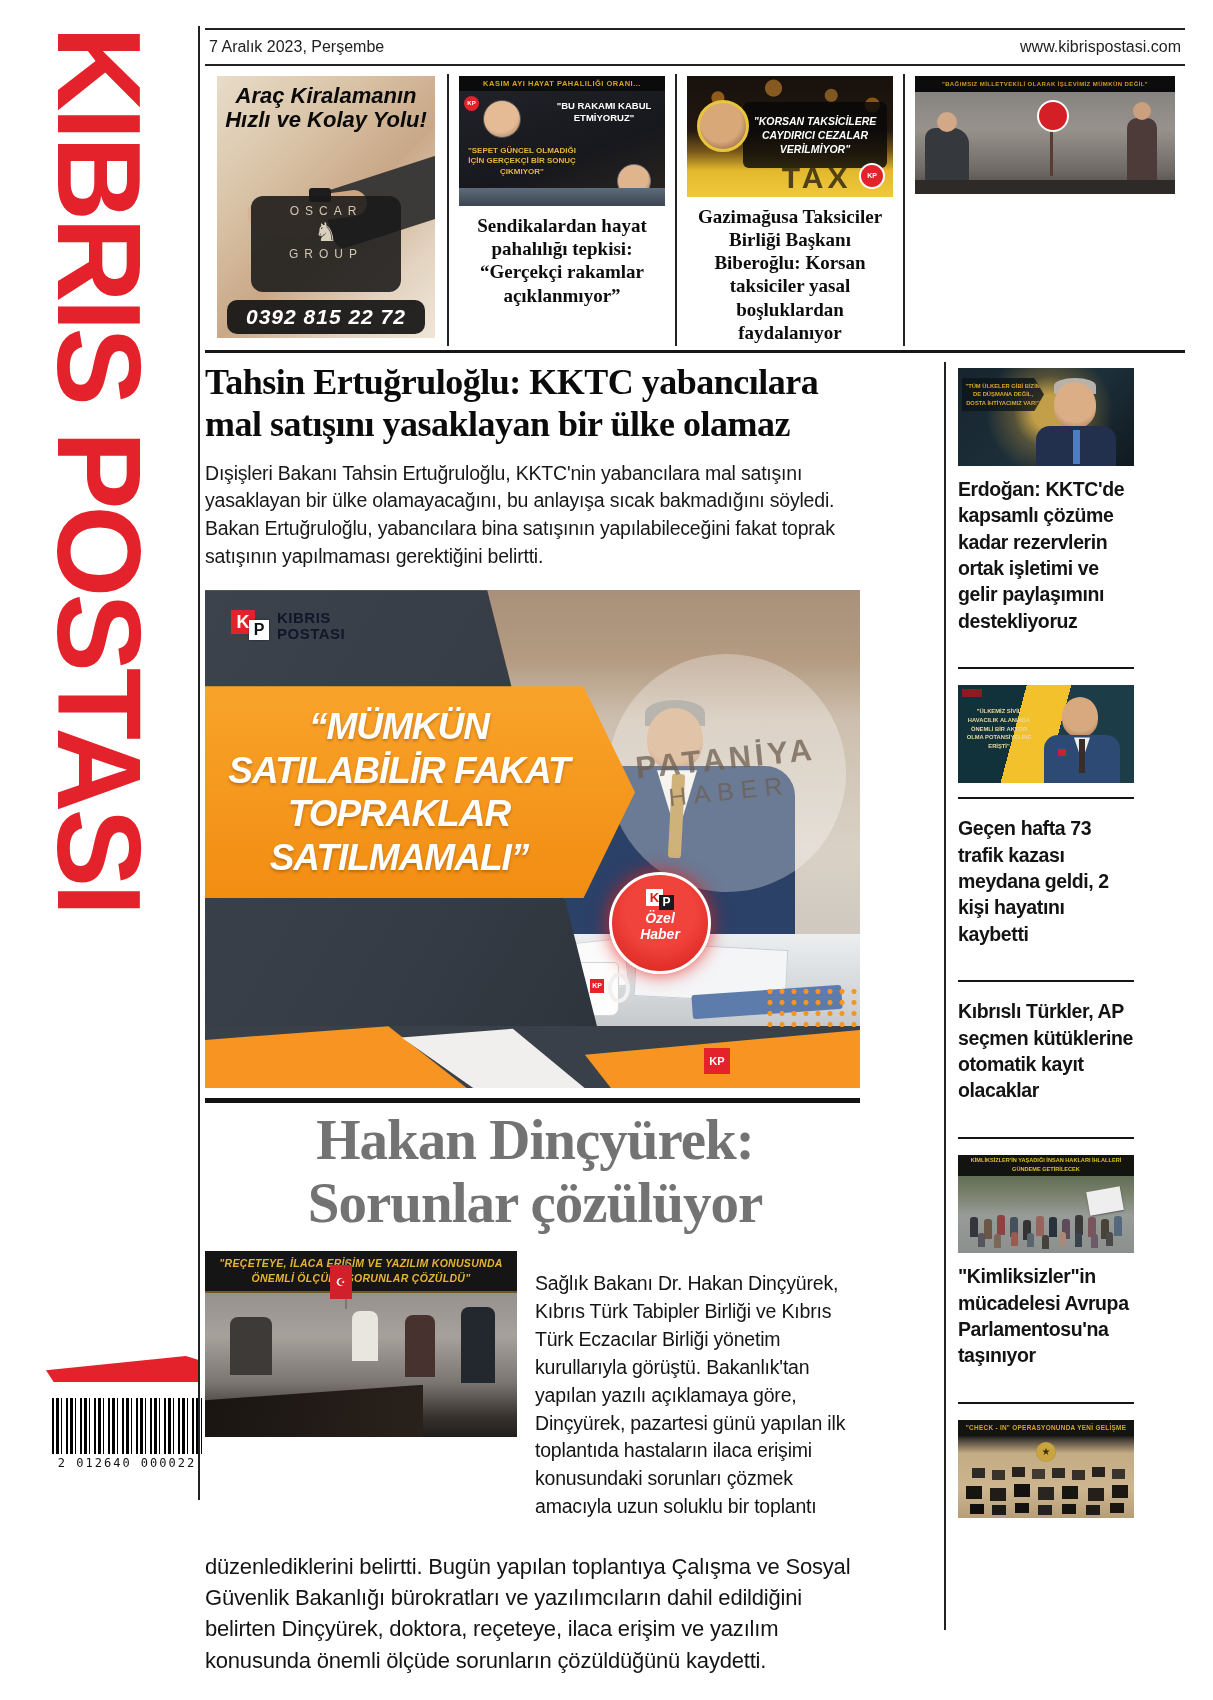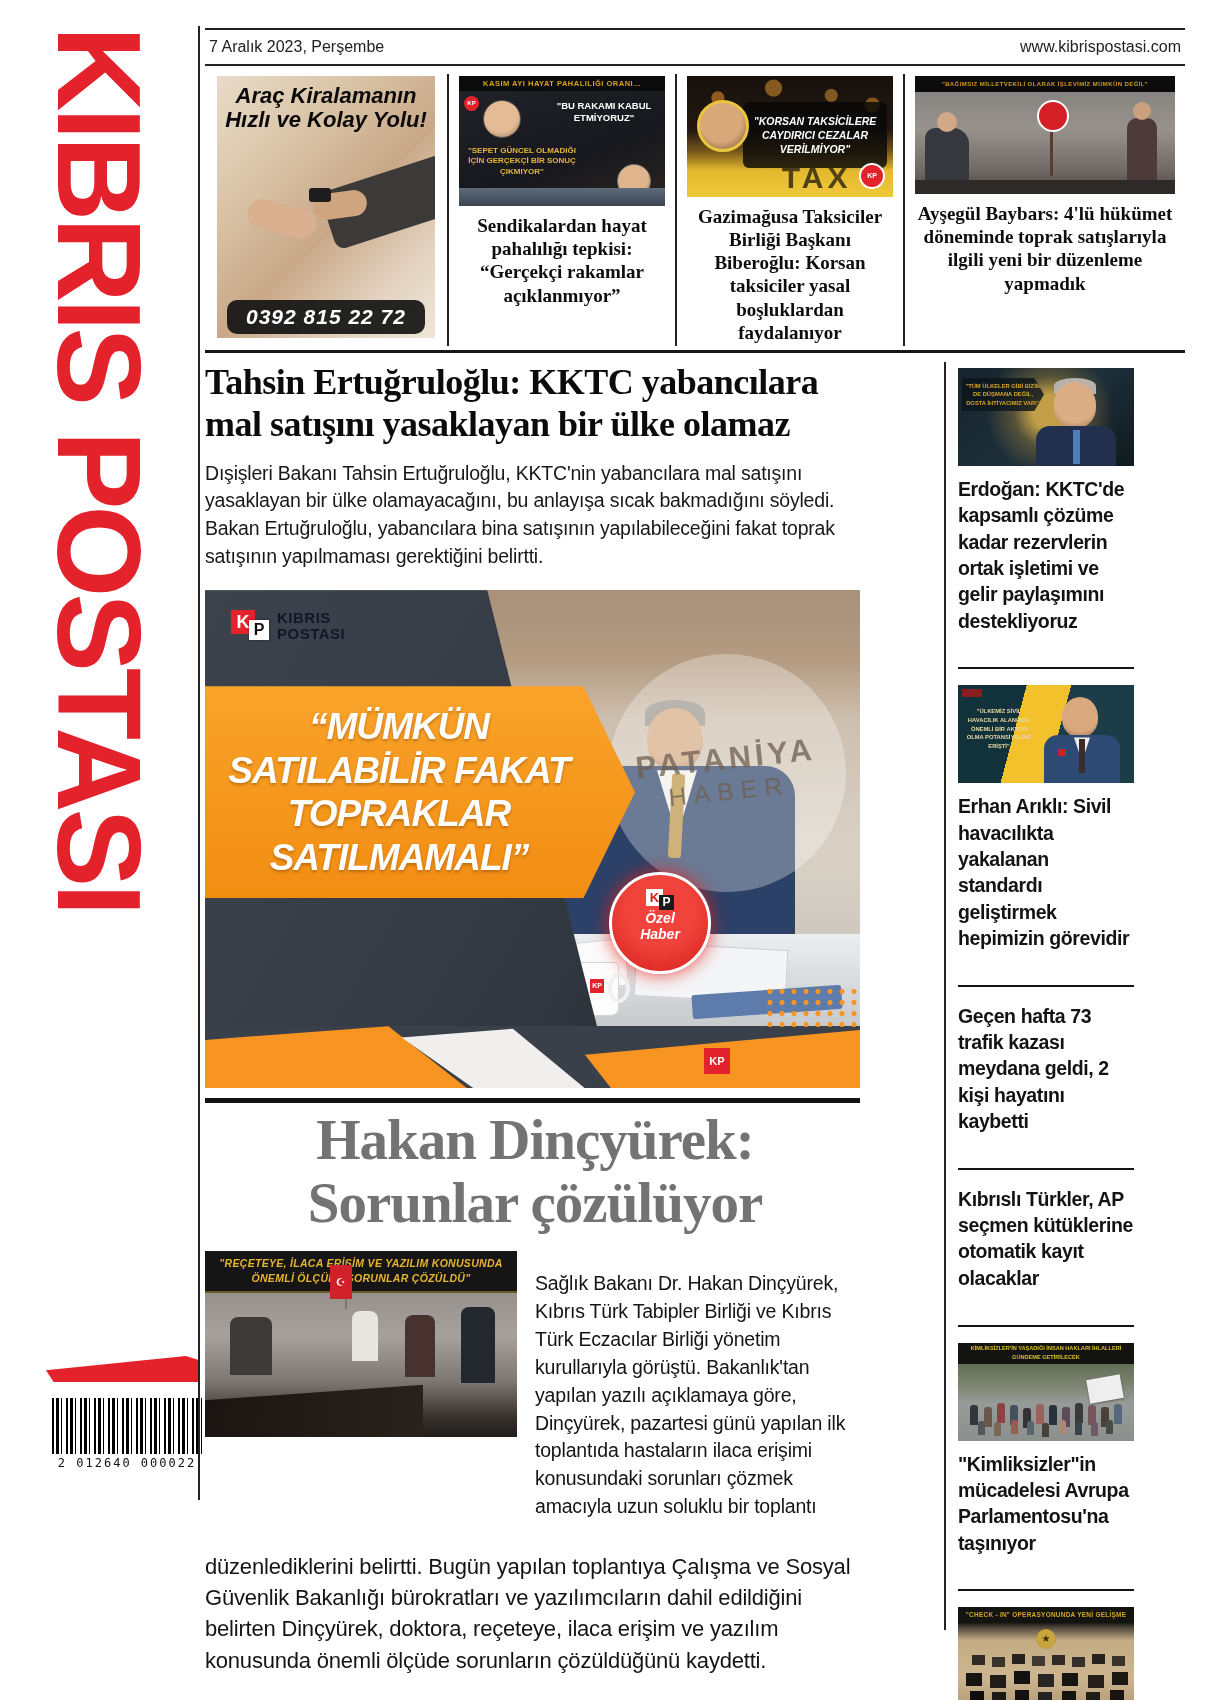--- a/index.html
+++ b/index.html
@@ -219,20 +219,25 @@
 
   <section class="top-row">
 
     <article class="top-cell" style="flex:0 0 242px;">
       <div class="ad-image">
         <div class="ad-arm"></div>
         <div class="ad-hand1"></div>
         <div class="ad-hand2"></div>
         <div class="ad-key"></div>
         <div class="ad-title">Araç Kiralamanın Hızlı ve Kolay Yolu!</div>
+        <div class="ad-brandbox">
+          <div>OSCAR</div>
+          <div class="ad-horse">♞</div>
+          <div>GROUP</div>
+        </div>
         <div class="ad-phone">0392 815 22 72</div>
       </div>
     </article>
 
     <article class="top-cell" style="flex:0 0 228px;">
       <div class="thumb t2">
         <div class="t2-topbar">KASIM AYI HAYAT PAHALILIĞI ORANI...</div>
         <div class="t2-logo">KP</div>
         <div class="t2-face1"></div>
         <div class="t2-face2"></div>
@@ -257,21 +262,20 @@
       <div class="thumb t4">
         <div class="t4-topbar">"BAĞIMSIZ MİLLETVEKİLİ OLARAK İŞLEVİMİZ MÜMKÜN DEĞİL"</div>
         <div class="t4-pole"></div>
         <div class="t4-sign"></div>
         <div class="t4-man"></div>
         <div class="t4-head1"></div>
         <div class="t4-woman"></div>
         <div class="t4-head2"></div>
         <div class="t4-desk"></div>
       </div>
-      <h3 class="cell-headline">Ayşegül Baybars: 4'lü hükümet döneminde toprak satışlarıyla ilgili yeni bir düzenleme yapmadık</h3>
     </article>
   </section>
 
   <div class="rule-thick"></div>
   <div class="sidebar-vrule"></div>
 
   <main class="main-col">
 
     <article>
       <h1 class="h1">Tahsin Ertuğruloğlu: KKTC yabancılara mal satışını yasaklayan bir ülke olamaz</h1>
@@ -364,21 +368,20 @@
     <article class="sb-item">
       <div class="sb-thumb sb2">
         <div class="sb2-logo"></div>
         <div class="sb2-text">"ÜLKEMİZ SİVİL HAVACILIK ALANINDA ÖNEMLİ BİR AKTÖR OLMA POTANSİYELİNE ERİŞTİ"</div>
         <div class="sb2-head"></div>
         <div class="sb2-body"></div>
         <div class="sb2-shirt"></div>
         <div class="sb2-tie"></div>
         <div class="sb2-pocket"></div>
       </div>
-      <h3 class="sb-headline">Erhan Arıklı: Sivil havacılıkta yakalanan standardı geliştirmek hepimizin görevidir</h3>
     </article>
     <div class="sb-sep"></div>
 
     <article class="sb-item">
       <h3 class="sb-headline" style="margin-top:0;">Geçen hafta 73 trafik kazası meydana geldi, 2 kişi hayatını kaybetti</h3>
     </article>
     <div class="sb-sep"></div>
 
     <article class="sb-item">
       <h3 class="sb-headline" style="margin-top:0;">Kıbrıslı Türkler, AP seçmen kütüklerine otomatik kayıt olacaklar</h3>

